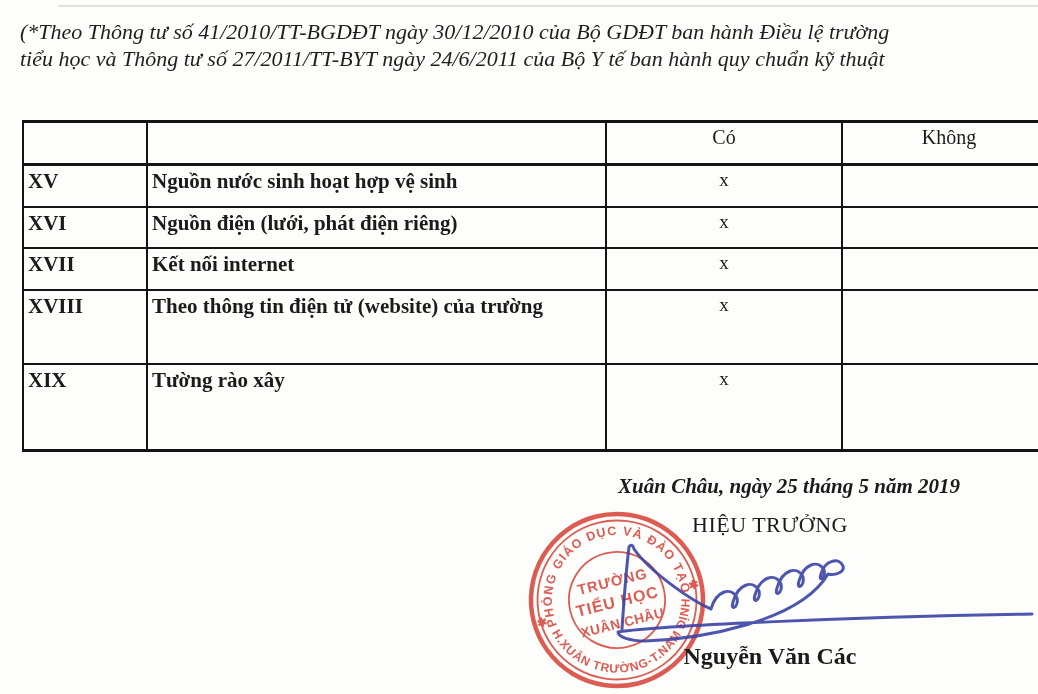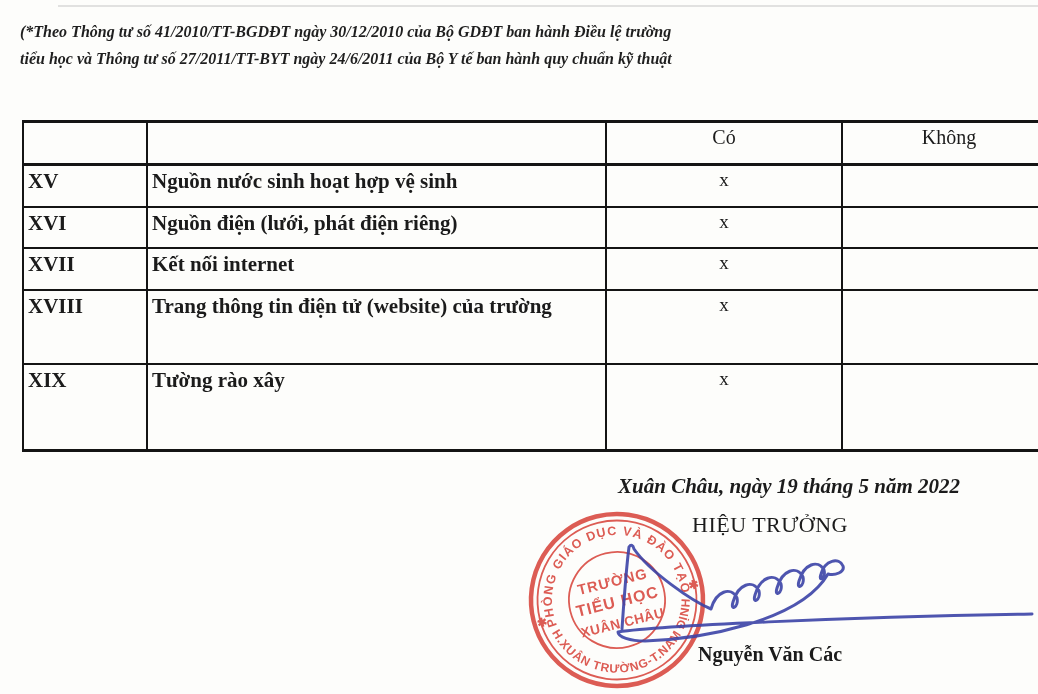--- a/index.html
+++ b/index.html
@@ -6,21 +6,21 @@
   body{
     width:1038px;height:694px;position:relative;overflow:hidden;
     background:#fdfdfb;
     font-family:"Liberation Serif", serif;
     color:#1b1b1b;
   }
   .scan-streak{position:absolute;left:58px;top:5px;width:980px;height:2px;
     background:#9a9a9a;opacity:.28;}
   
   .intro{position:absolute;left:20px;top:18px;width:1005px;
-    font-style:italic;font-size:16px;line-height:27px;color:#1f1f1f;font-weight:bold;}
+    font-style:italic;font-size:22px;line-height:27px;color:#1f1f1f;}
   
   table.checklist{position:absolute;left:22px;top:120px;
     border-collapse:collapse;table-layout:fixed;width:993px;
     font-size:21px;}
   table.checklist td{border:2px solid #141414;vertical-align:top;
     padding:3px 4px 0 4px;overflow:hidden;margin-left:8px;}
   table.checklist tr.hdr td{border-bottom:3px solid #141414;}
   table.checklist td.first{border-top:3px solid #141414;}
   table.checklist tr.last td{border-bottom:3.5px solid #141414;}
   .col-num{width:114px;text-align:left;font-weight:bold;}
@@ -28,21 +28,21 @@
   .col-yes{width:226px;text-align:center;}
   .col-no{width:204px;text-align:center;}
   .hdr td{font-weight:normal;text-align:center;font-size:20px;}
   .mark{font-size:19px;}
   
   .dateline{position:absolute;left:500px;top:474px;width:460px;
     text-align:right;font-style:italic;font-weight:bold;font-size:21px;}
   .sig-title{position:absolute;left:620px;top:512px;width:300px;
     text-align:center;font-weight:normal;font-size:22px;letter-spacing:.5px;}
   .sig-name{position:absolute;left:640px;top:643px;width:260px;
-    text-align:center;font-weight:bold;font-size:20px;}
+    text-align:center;font-weight:bold;font-size:24px;}
   .stamp-svg{position:absolute;left:513px;top:497px;width:210px;height:210px;}
   .sign-svg{position:absolute;left:585px;top:535px;width:455px;height:125px;}
   .stamp-txt{font-family:"Liberation Sans", sans-serif;font-weight:bold;}
 </style>
 </head>
 <body>
 
 <div class="scan-streak"></div>
 
 <div class="intro">
@@ -71,34 +71,34 @@
     <td class="col-no mark"></td>
   </tr>
   <tr style="height:42px">
     <td class="col-num">XVII</td>
     <td class="col-label">Kết nối internet</td>
     <td class="col-yes mark">x</td>
     <td class="col-no mark"></td>
   </tr>
   <tr style="height:74px">
     <td class="col-num">XVIII</td>
-    <td class="col-label">Trang thông tin điện tử (website) của trường</td>
+    <td class="col-label">Theo thông tin điện tử (website) của trường</td>
     <td class="col-yes mark">x</td>
     <td class="col-no mark"></td>
   </tr>
   <tr class="last" style="height:87px">
     <td class="col-num">XIX</td>
     <td class="col-label">Tường rào xây</td>
     <td class="col-yes mark">x</td>
     <td class="col-no mark"></td>
   </tr>
 </tbody>
   </table>
 
-<div class="dateline">Xuân Châu, ngày 19 tháng 5 năm 2022</div>
+<div class="dateline">Xuân Châu, ngày 25 tháng 5 năm 2019</div>
 <div class="sig-title">HIỆU TRƯỞNG</div>
 
 <svg class="stamp-svg" viewBox="0 0 210 210">
   <g transform="translate(104,103) rotate(-14)" stroke-linecap="round" opacity="0.88">
     <circle r="86" fill="none" stroke-width="4.5" stroke="#d8463d"></circle>
     <circle r="79.5" fill="none" stroke-width="1.8" stroke="#d8463d"></circle>
     <circle r="48" fill="none" stroke-width="1.8" stroke="#d8463d"></circle>
     <defs>
       <path id="arcTop" d="M -63,16 A 65,65 0 1 1 63,16" fill="none"></path>
       <path id="arcBot" d="M -72,10 A 72.7,72.7 0 0 0 72,10" fill="none"></path>

